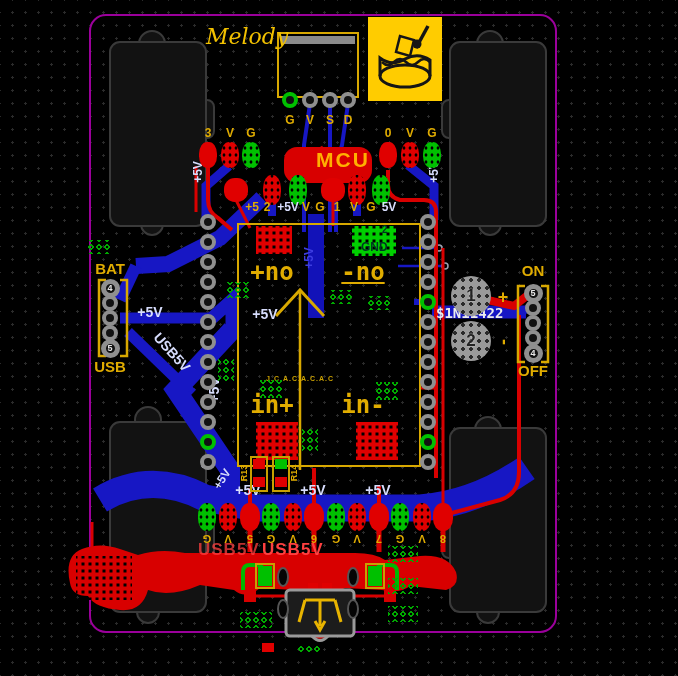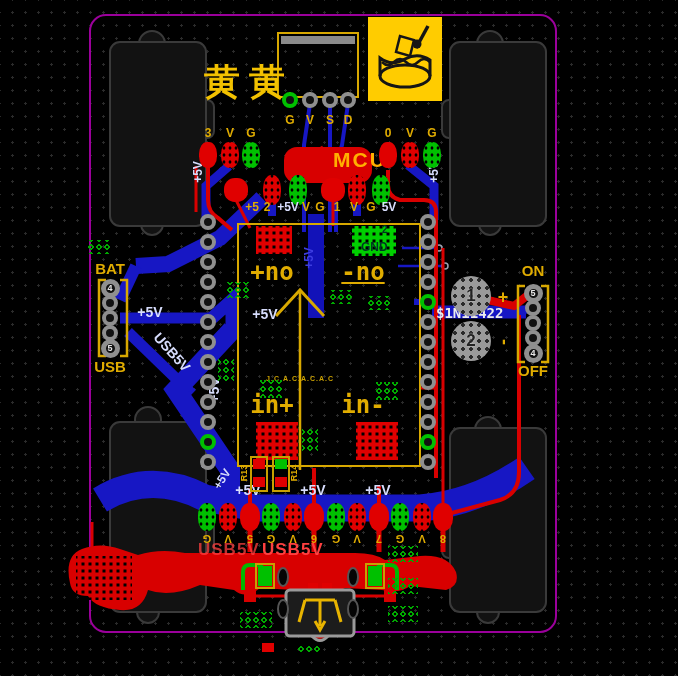--- a/index.html
+++ b/index.html
@@ -171,22 +171,22 @@
         <ellipse cx="405" cy="76" rx="25" ry="11"></ellipse>
         <path d="M380,76 V58 Q392,67 405,59 Q418,52 430,60 V76"></path>
         <path d="M382,62 q6,6 12,0 q6,-6 12,0 q6,6 12,0 q6,-6 12,0" stroke-width="2.5"></path>
         <path d="M396,52 l4,-16 l14,4 l-4,16 Z" stroke-width="2.5"></path>
         <path d="M416,48 L428,26" stroke-width="3.5"></path>
         <circle cx="417" cy="44" r="4.5" fill="#151515" stroke="none"></circle>
       </g>
     </g>
   </svg>
 
-  <div class="brandcn" style="left:204px;top:58px;">黄黄</div>
-  <div class="mcu" style="left:333px;top:148px;">MCU</div>
+  <div class="brand" style="left:206px;top:24px;">Melody</div>
+  <div class="mcu" style="left:316px;top:148px;">MCU</div>
 
   <div class="silk big" style="left:110px;top:268px;">BAT</div>
   <div class="silk big" style="left:110px;top:366px;">USB</div>
   <div class="silk big" style="left:533px;top:270px;">ON</div>
   <div class="silk big" style="left:533px;top:370px;">OFF</div>
   <div class="silk big" style="left:503px;top:297px;font-size:18px;">+</div>
   <div class="silk big r90" style="left:503px;top:342px;font-size:18px;">-</div>
 
   <div class="net" style="left:150px;top:312px;">+5V</div>
   <div class="net" style="left:172px;top:352px;transform:translate(-50%,-50%) rotate(48deg);">USB5V</div>

